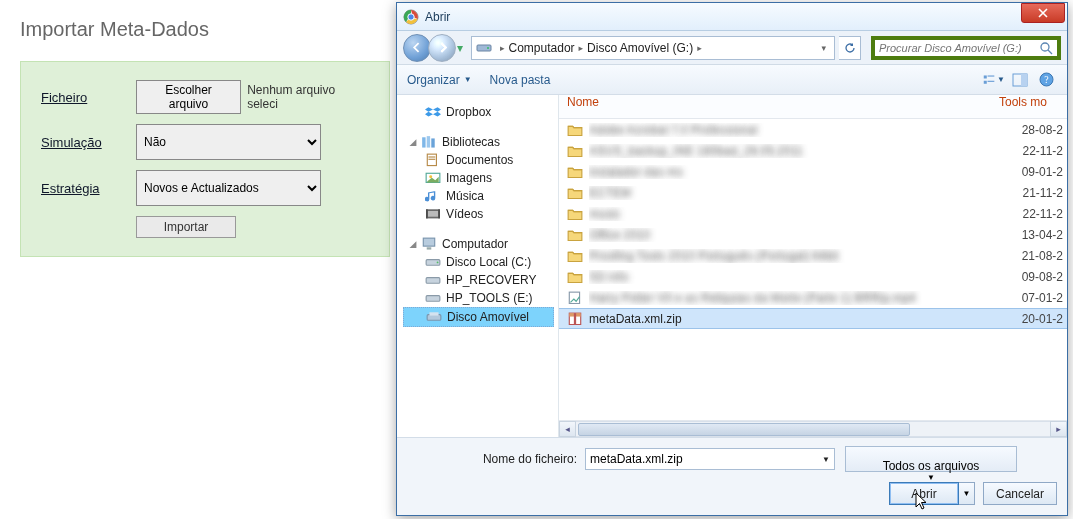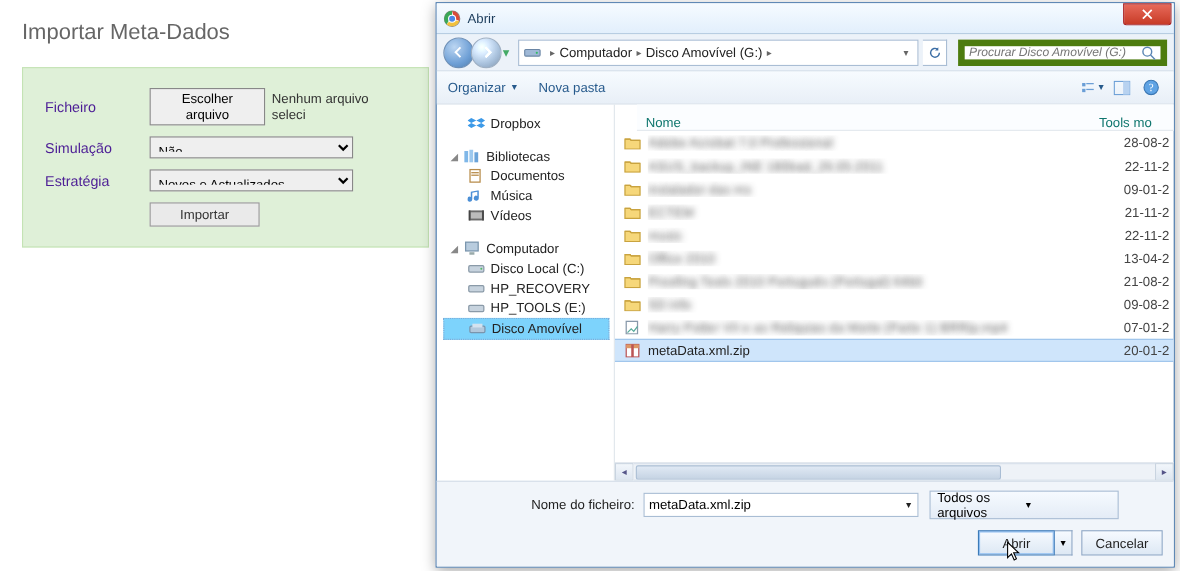--- a/index.html
+++ b/index.html
@@ -3,24 +3,24 @@
 <meta charset="utf-8">
 <style>
 * { box-sizing: border-box; margin: 0; padding: 0; }
 body { font-family: "Segoe UI", Tahoma, Arial, sans-serif; font-size: 12px; background: #fff; width: 1073px; height: 519px; position: relative; overflow: hidden; }
 
 
 .bg-page { position: absolute; left: 0; top: 0; width: 500px; padding: 18px 20px; }
 .bg-title { font-size: 20px; color: #666; font-weight: 300; margin-bottom: 20px; }
 .bg-panel { background: #dff0d8; border: 1px solid #c4e3b4; padding: 18px 20px; width: 370px; }
 .bg-row { display: flex; align-items: center; margin-bottom: 10px; }
-.bg-label { width: 95px; color: #4c1d95; font-size: 13px; }
+.bg-label { width: 95px; color: #0f172a; font-size: 13px; text-decoration: underline; }
 .bg-button-file { border: 1px solid #888; background: #efefef; padding: 2px 7px; font-size: 12px; }
 .bg-status { margin-left: 6px; font-size: 12px; color: #333; }
-.bg-select { width: 185px; border: 1px solid #888; padding: 5px 3px; font-size: 12px; height: 20px; }
+.bg-select { width: 185px; border: 1px solid #888; padding: 5px 3px; font-size: 12px; height: 36px; }
 .bg-import-btn { margin-left: 95px; width: 100px; padding: 3px 10px; border: 1px solid #999; background: #eaeaea; color: #333; font-size: 12px; }
 
 
 .dlg { position: absolute; left: 396px; top: 2px; width: 672px; height: 514px; border: 1px solid #3b6ea5; background: #fff; box-shadow: 0 3px 12px rgba(0,0,0,.35); display: flex; flex-direction: column; }
 
 
 .dlg-titlebar { height: 28px; background: linear-gradient(#f6fbff,#e2effc); display: flex; align-items: center; padding: 0 2px 0 6px; border-bottom: 1px solid #b7cde2; position: relative; }
 .dlg-appicon { width: 16px; height: 16px; margin-right: 6px; display: inline-flex; }
 .dlg-title { color: #1b3b5a; font-size: 12px; }
 .dlg-close { position: absolute; right: 2px; top: 0px; width: 44px; height: 20px; background: linear-gradient(#e76a5a,#c83b27); border: 1px solid #a22; border-radius: 0 0 3px 3px; display: flex; align-items: center; justify-content: center; }
@@ -30,21 +30,21 @@
 .dlg-nav { height: 34px; background: #ecf2f9; display: flex; align-items: center; padding: 3px 6px; gap: 4px; border-bottom: 1px solid #d0dbe6; }
 .nav-btns { display: flex; align-items: center; }
 .nav-circle { width: 28px; height: 28px; border-radius: 50%; border: 1px solid #6e8fb5; background: radial-gradient(circle at 35% 30%, #bcd6f2, #6fa0d6 60%, #4e7cad); display: flex; align-items: center; justify-content: center; margin-right: -3px; }
 .nav-circle.disabled { filter: grayscale(.6) brightness(1.25); }
 .nav-circle svg { width: 11px; height: 11px; }
 .nav-drop { width: 14px; height: 20px; display: flex; align-items: center; justify-content: center; color: #4a6; }
 .breadcrumb { flex: 1; height: 24px; border: 1px solid #a9bdd4; background: #fff; display: flex; align-items: center; padding: 0 4px; font-size: 12px; color: #222; }
 .bc-icon { width: 16px; height: 16px; margin-right: 4px; display: inline-flex; align-items: center; }
 .bc-sep { color: #666; margin: 0 4px; font-size: 9px; }
 .bc-refresh { width: 22px; height: 24px; border: 1px solid #a9bdd4; border-left: 0; background: #fff; display: flex; align-items: center; justify-content: center; }
-.searchbox { width: 190px; height: 24px; border: 6px solid #4d7c0f; background: #fff; display: flex; align-items: center; padding: 0 4px; margin-left: 6px; }
+.searchbox { width: 190px; height: 24px; border: 4px solid #4d7c0f; background: #fff; display: flex; align-items: center; padding: 0 4px; margin-left: 6px; }
 .searchbox input { border: 0; outline: 0; flex: 1; font-size: 11px; font-style: italic; color: #888; background: transparent; }
 .search-icon { width: 14px; height: 14px; }
 
 
 .dlg-toolbar { height: 30px; background: linear-gradient(#f7fbff,#e8eff7); border-bottom: 1px solid #d3dde8; display: flex; align-items: center; padding: 0 10px; font-size: 12px; }
 .tb-item { color: #275a8c; margin-right: 18px; display: flex; align-items: center; cursor: default; }
 .tb-item .drop { font-size: 8px; margin-left: 4px; }
 .tb-spacer { flex: 1; }
 .tb-icon { width: 22px; height: 22px; display: flex; align-items: center; justify-content: center; margin-left: 4px; }
 
@@ -54,21 +54,21 @@
 .tree-group { margin-bottom: 12px; }
 .tree-node { display: flex; align-items: center; padding: 2px 2px 2px 18px; font-size: 12px; color: #222; white-space: nowrap; }
 .tree-node.root { padding-left: 4px; font-weight: 400; }
 .tree-node.root .expander { width: 12px; display: inline-flex; align-items: center; justify-content: center; color: #888; font-size: 9px; margin-right: 2px; }
 .tree-node.child { padding-left: 22px; }
 .tree-node.selected { background: #7dd3fc; border: 1px dotted #7faad6; }
 .tree-ico { width: 16px; height: 14px; margin-right: 5px; display: inline-flex; align-items: center; justify-content: center; }
 
 
 .dlg-list { flex: 1; display: flex; flex-direction: column; min-width: 0; }
-.list-head { height: 24px; display: flex; align-items: flex-end; border-bottom: 1px solid #e3e8ee; background: #fbfdff; padding-left: 8px; font-size: 12px; color: #0f766e; margin-left: 20px; }
+.list-head { height: 24px; display: flex; align-items: flex-start; border-bottom: 1px solid #e3e8ee; background: #fbfdff; padding-left: 8px; font-size: 12px; color: #c2410c; }
 .lh-name { flex: 1; }
 .lh-date { width: 68px; }
 .list-rows { flex: 1; overflow: hidden; }
 .row { height: 21px; display: flex; align-items: center; padding-left: 8px; font-size: 12px; color: #222; }
 .row .folder-ico, .row .file-ico, .row .zip-ico { width: 16px; height: 14px; margin-right: 6px; display: inline-flex; align-items: center; }
 .row .fname { flex: 1; white-space: nowrap; overflow: hidden; }
 .row .fname.blurred { color: transparent; text-shadow: 0 0 6px rgba(60,60,60,.85); }
 .row .fdate { width: 68px; text-align: right; color: #444; padding-right: 4px; }
 .row.selected { background: #cfe5fb; border-top: 1px solid #9cc3ea; border-bottom: 1px solid #9cc3ea; }
 
@@ -77,21 +77,21 @@
 .hscroll-track { flex: 1; background: #eef2f7; border-top: 1px solid #d8e0ea; border-bottom: 1px solid #d8e0ea; position: relative; }
 .hscroll-thumb { position: absolute; top: 1px; left: 2px; height: 13px; width: 70%; background: linear-gradient(#e0e9f4,#c6d4e4); border: 1px solid #a9bdd4; border-radius: 2px; }
 
 
 .dlg-bottom { border-top: 1px solid #d3dde8; padding: 8px 10px 10px 10px; background: #f1f5fa; }
 .fn-row { display: flex; align-items: center; margin-bottom: 10px; }
 .fn-label { width: 170px; text-align: right; margin-right: 8px; color: #222; }
 .fn-input-wrap { width: 250px; height: 22px; border: 1px solid #a9bdd4; background: #fff; display: flex; align-items: center; padding: 0 4px; }
 .fn-input-wrap input { border: 0; outline: 0; flex: 1; font-size: 12px; }
 .fn-input-drop { font-size: 8px; color: #222; margin-left: 4px; }
-.fn-type { margin-left: 10px; width: 172px; height: 22px; border: 1px solid #a9bdd4; background: linear-gradient(#f6faff,#e4ecf6); display: flex; align-items: center; padding: 12px 6px; }
+.fn-type { margin-left: 10px; width: 172px; height: 22px; border: 1px solid #a9bdd4; background: linear-gradient(#f6faff,#e4ecf6); display: flex; align-items: center; padding: 12px 6px; flex-direction: column; }
 .fn-type span { flex: 1; }
 .fn-type .dd { font-size: 8px; }
 .btn-row { display: flex; justify-content: flex-end; gap: 8px; position: relative; }
 .btn-split { display: inline-flex; }
 .btn { height: 23px; min-width: 70px; border: 1px solid #8fa8c6; background: linear-gradient(#f6faff,#dde8f4); padding: 0 12px; font-size: 12px; color: #222; display: inline-flex; align-items: center; justify-content: center; }
 .btn.default { border-color: #3c7bb8; box-shadow: 0 0 0 1px #8fbef2 inset; }
 .btn-split .btn-dd { height: 23px; width: 16px; border: 1px solid #8fa8c6; border-left: 0; background: linear-gradient(#f6faff,#dde8f4); display: inline-flex; align-items: center; justify-content: center; font-size: 8px; }
 .cursor { position: absolute; right: 126px; top: 10px; }
 </style>
 </head>
@@ -245,20 +245,30 @@
                 <rect x="2" y="1" width="8" height="10" fill="#fff" stroke="#b78b49"></rect>
                 <rect x="3" y="3" width="6" height="1" fill="#b78b49"></rect>
                 <rect x="3" y="5" width="6" height="1" fill="#b78b49"></rect>
               </svg>
             </span>
             <span>Documentos</span>
           </div>
         <div class="tree-node child">
             <span class="tree-ico">
               <svg viewBox="0 0 14 12">
+                <rect x="1" y="2" width="12" height="8" fill="#fff" stroke="#5a9"></rect>
+                <circle cx="5" cy="5" r="1.3" fill="#f2c13c"></circle>
+                <path d="M2 9 L6 6 L9 8 L12 5 V10 H2 Z" fill="#7aad61"></path>
+              </svg>
+            </span>
+            <span>Imagens</span>
+          </div>
+        <div class="tree-node child">
+            <span class="tree-ico">
+              <svg viewBox="0 0 14 12">
                 <path d="M9 1v7a2 2 0 1 1-1.2-1.8V3l-4 .8v5a2 2 0 1 1-1.2-1.8V3l6.4-1.3z" fill="#4b8fd6"></path>
               </svg>
             </span>
             <span>Música</span>
           </div>
         <div class="tree-node child">
             <span class="tree-ico">
               <svg viewBox="0 0 14 12">
                 <rect x="1" y="2" width="12" height="8" fill="#6a6a6a"></rect>
                 <rect x="2.5" y="3.5" width="9" height="5" fill="#bbb"></rect>

